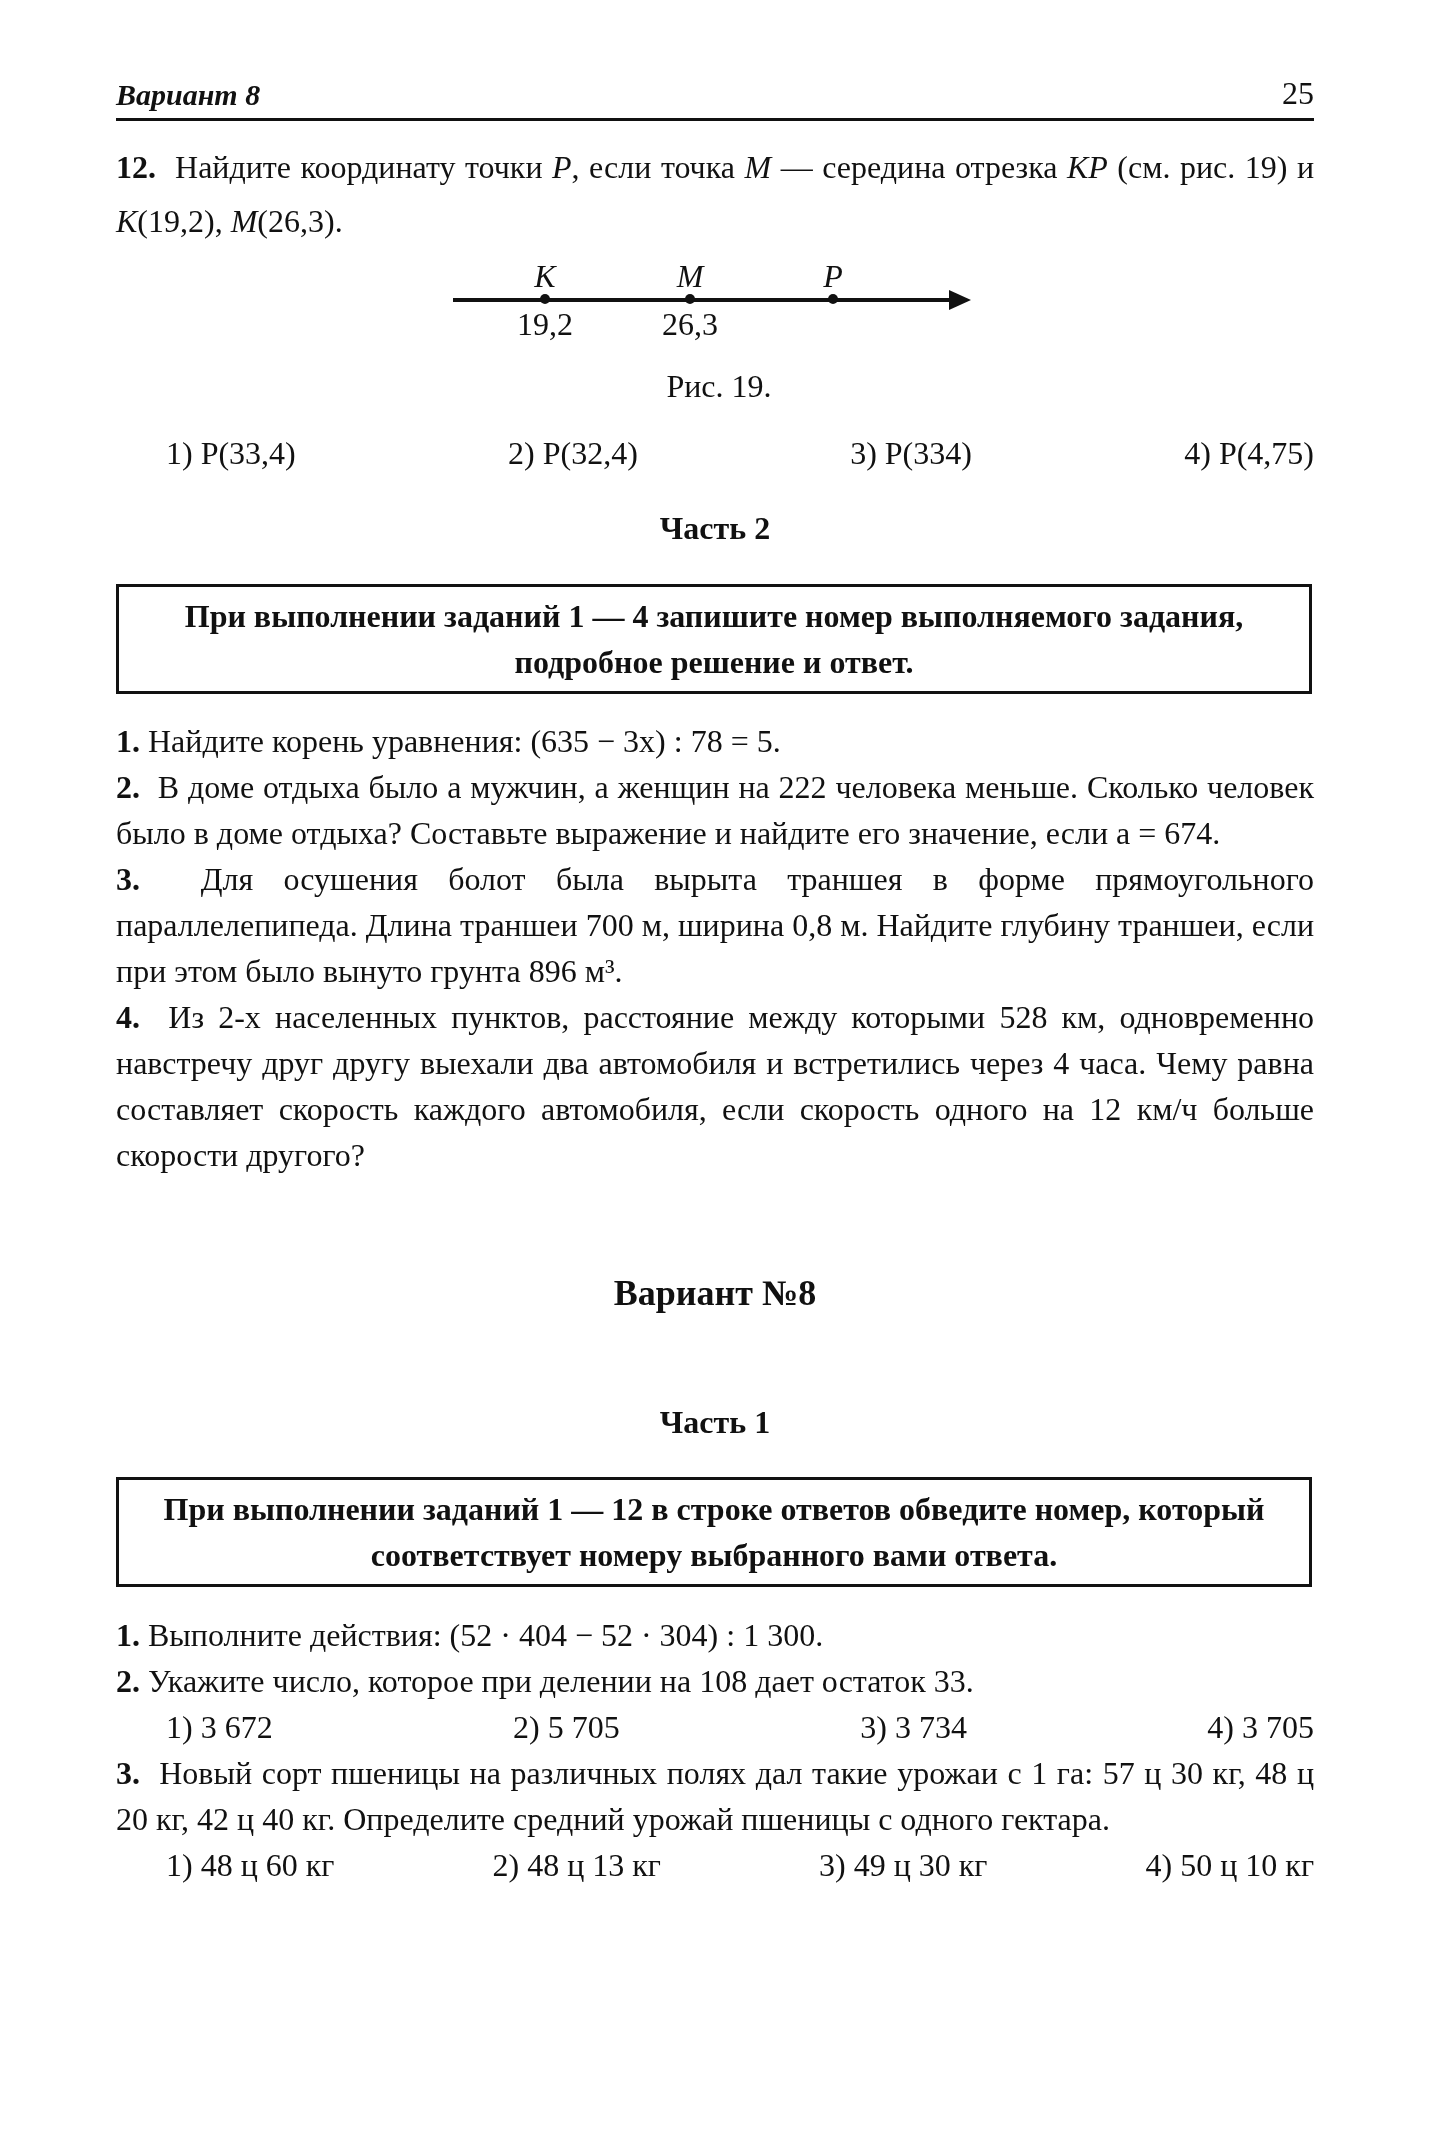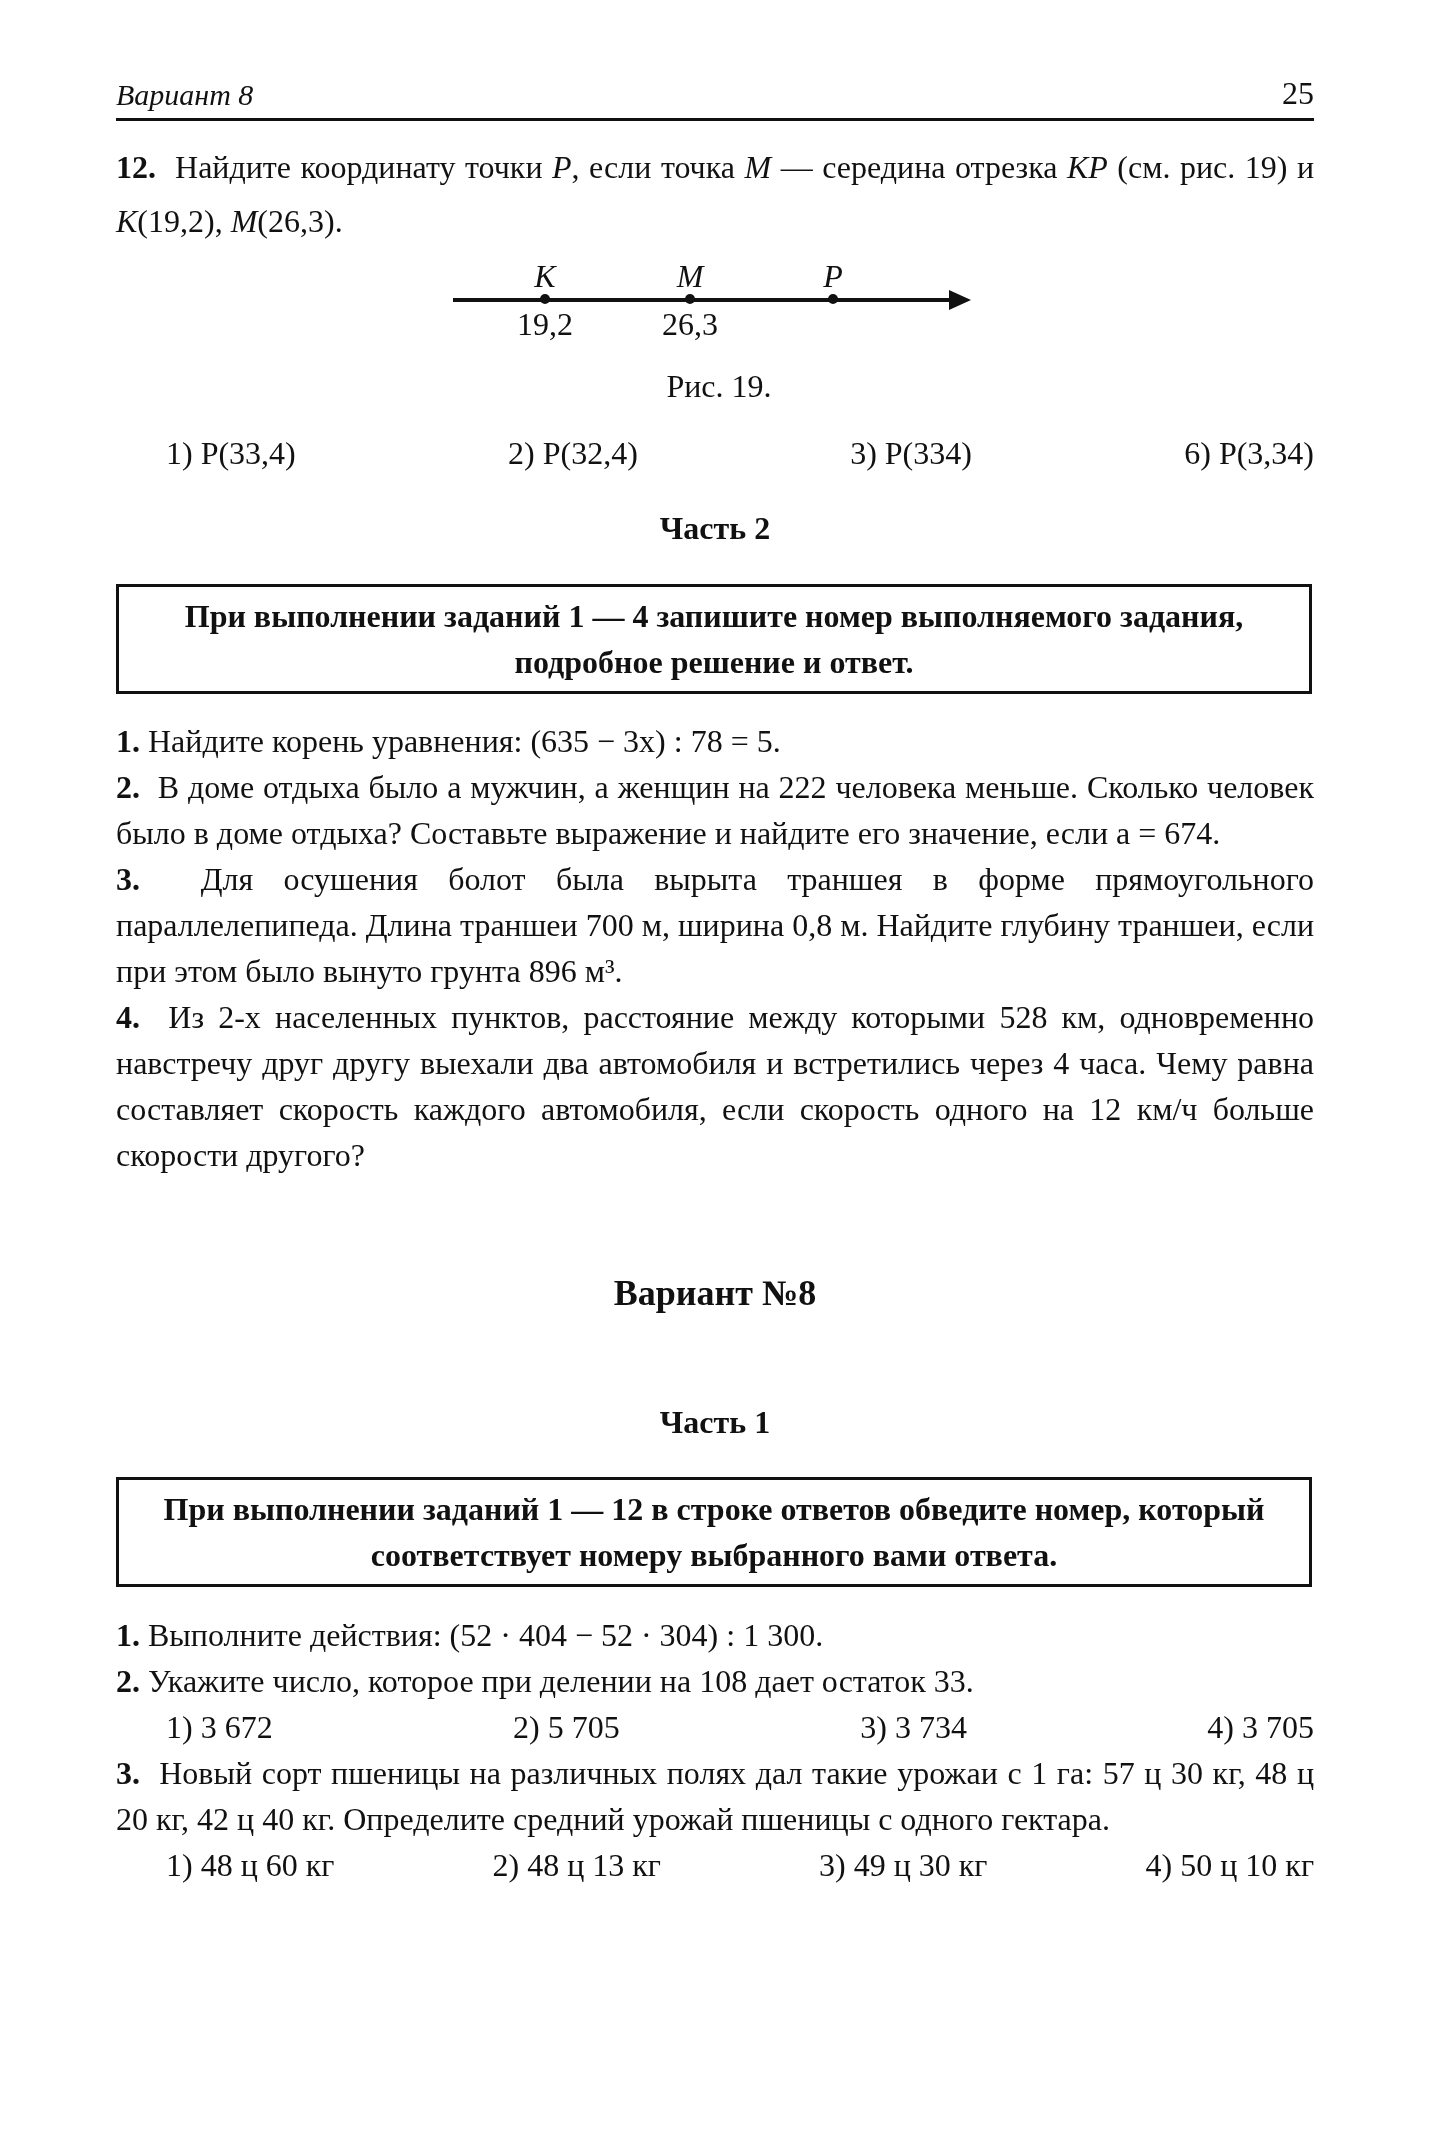--- a/index.html
+++ b/index.html
@@ -1,19 +1,19 @@
 <!DOCTYPE html>
 <html><head>
 <meta charset="utf-8">
 <style>
   html, body { margin:0; padding:0; background:#ffffff; }
   body { width:1429px; height:2130px; position:relative; overflow:hidden; color:#111; font-family:"Liberation Serif", "DejaVu Serif", serif; }
   .page { position:absolute; left:116px; top:0; width:1198px; }
   .running-head { position:absolute; top:68px; left:0; width:1198px; height:50px; border-bottom:3px solid #111; }
-  .running-head .left { position:absolute; left:0; bottom:6px; font-style:italic; font-weight:normal; font-size:30px; }
+  .running-head .left { position:absolute; left:0; bottom:6px; font-style:italic; font-weight:bold; font-size:30px; }
   .running-head .right { position:absolute; right:0; bottom:6px; font-size:32px; }
   .para { font-size:32px; line-height:46px; text-align:justify; margin:0; }
   .q12 { position:absolute; top:140px; left:0; width:1198px; line-height:54px; }
   .num { font-weight:bold; }
   i.v { font-style:italic; }
   .fig { position:absolute; top:250px; left:337px; width:530px; height:160px; }
   .fig .axis { position:absolute; left:0; top:48px; width:500px; height:4px; background:#111; }
   .fig .arrow { position:absolute; left:496px; top:40px; width:0; height:0; border-top:10px solid transparent; border-bottom:10px solid transparent; border-left:22px solid #111; }
   .fig .dot { position:absolute; top:44px; width:10px; height:10px; border-radius:50%; background:#111; }
   .fig .lbl { position:absolute; top:8px; font-style:italic; font-size:32px; transform:translateX(-50%); }
@@ -47,21 +47,21 @@
     <span class="lbl" style="left:380px">P</span>
     <span class="val" style="left:92px">19,2</span>
     <span class="val" style="left:237px">26,3</span>
     <span class="cap">Рис. 19.</span>
   </div>
 
   <div class="opts" style="top:435px; left:50px;">
     <span>1) P(33,4)</span>
     <span>2) P(32,4)</span>
     <span>3) P(334)</span>
-    <span>6) P(3,34)</span>
+    <span>4) P(4,75)</span>
   </div>
 
   <div class="heading" style="top:510px; font-size:32px;">Часть 2</div>
 
   <div class="box" style="top:584px;">При выполнении заданий 1 — 4 запишите номер выполняемого задания, подробное решение и ответ.</div>
 
   <div class="task" style="top:718px;">
     <p class="para"><span class="num">1.</span> <span>Найдите корень уравнения: (635 − 3x) : 78 = 5.</span></p>
     <p class="para"><span class="num">2.</span>&nbsp; <span>В доме отдыха было a мужчин, а женщин на 222 человека меньше. Сколько человек было в доме отдыха? Составьте выражение и найдите его значение, если a = 674.</span></p>
     <p class="para"><span class="num">3.</span>&nbsp; <span>Для осушения болот была вырыта траншея в форме прямоугольного параллелепипеда. Длина траншеи 700 м, ширина 0,8 м. Найдите глубину траншеи, если при этом было вынуто грунта 896 м³.</span></p>

